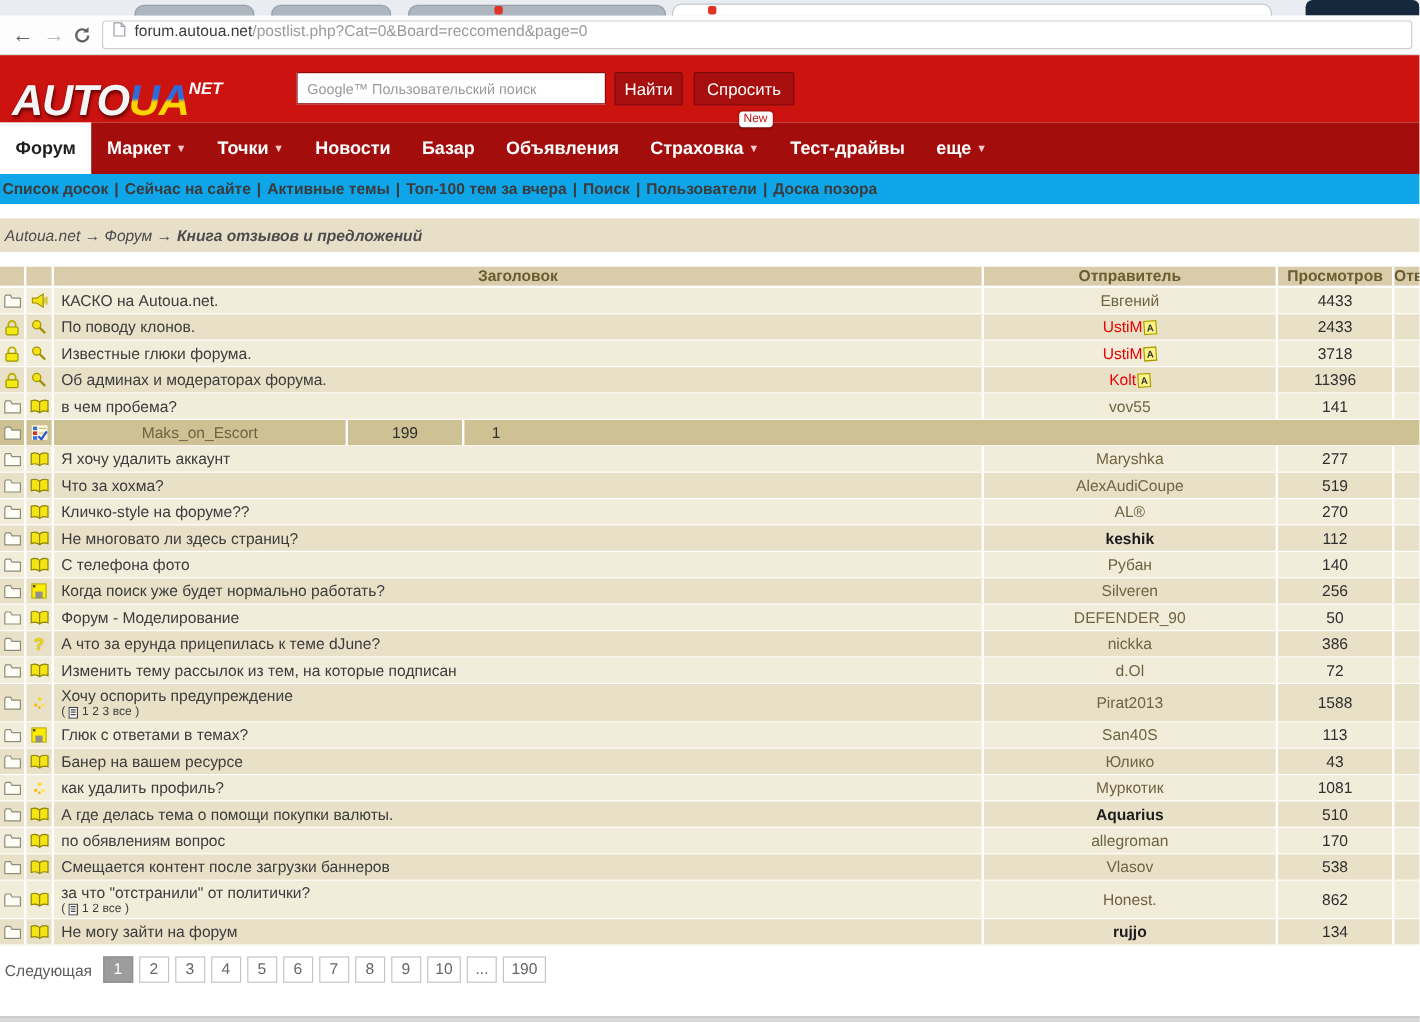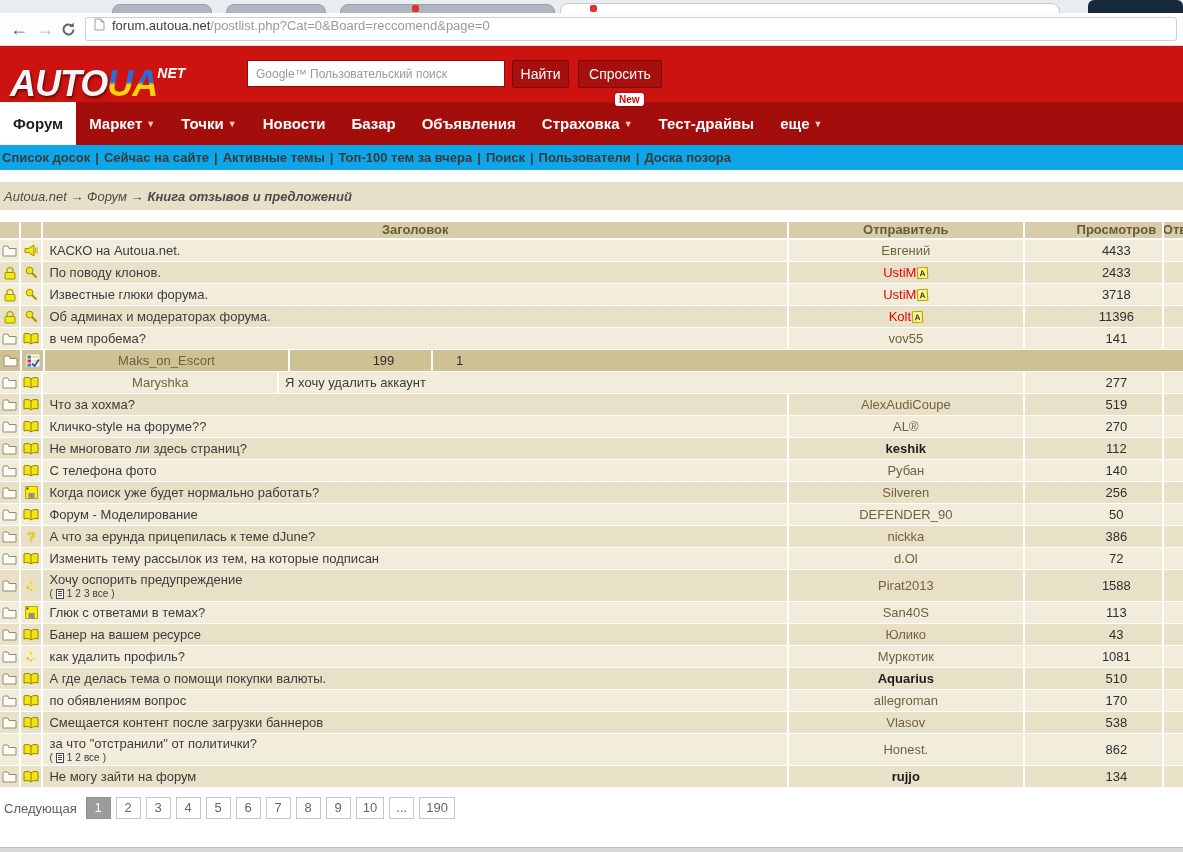--- a/index.html
+++ b/index.html
@@ -40,21 +40,21 @@
           color:#fff; font-size:14px; text-align:center; line-height:26px; border-radius:2px; cursor:pointer; }
   .hbtn.find { left:512px; width:57px; }
   .hbtn.ask  { left:578px; width:84px; }
 
   .band2 { height:43px; background:#a30d0b; display:flex; align-items:stretch; position:relative; }
   .nav-item { color:#fff; font-weight:bold; font-size:15px; padding:0 13px; display:flex;
               align-items:center; cursor:pointer; position:relative; white-space:nowrap; }
   .nav-item.active { background:#fff; color:#1d1d1d; }
   .nav-arrow { font-size:9px; margin-left:4px; color:#f4c9c6; }
   .new-badge { position:absolute; top:-9px; right:2px; background:#fff; color:#c41210;
-               font-size:10px; font-weight:bold; padding:0 4px; border-radius:3px; line-height:13px;
+               font-size:10px; font-weight:normal; padding:0 4px; border-radius:3px; line-height:13px;
                box-shadow:0 0 2px rgba(0,0,0,.4);margin-left:31px; }
 
   .subnav { height:25px; background:#0ea5e9; font-size:13px; font-weight:bold; color:#3b3b3b;
             display:flex; align-items:center; padding-left:2px; }
   .subnav a { color:#3b3b3b; text-decoration:none; cursor:pointer; }
   .subnav .sep { margin:0 5px; color:#3b3b3b; }
 
   .gap-white { height:12px; background:#fff; }
   .crumb { height:28px; background:#e8dfc8; display:flex; align-items:center;
            font-size:13px; font-style:italic; color:#4c4c4c; padding-left:4px; }
@@ -65,21 +65,21 @@
   .tbl-clip { width:1183px; overflow:hidden; }
   .tbl { width:1215px; }
   .trow, .thead { display:flex; width:1215px; }
   .thead { background:#d8ccab; border-bottom:2px solid #fff; height:18px; }
   .thead .cell { font-weight:bold; color:#6b5c2e; font-size:13px; line-height:16px; }
   .cell { border-right:2px solid #fff; overflow:hidden; }
   .c1 { width:22px; display:flex; align-items:center; justify-content:center; }
   .c2 { width:23px; display:flex; align-items:center; justify-content:center; }
   .ct { width:775px; padding:2px 0 2px 6px; display:flex; flex-direction:column; justify-content:center; }
   .cs { width:245px; display:flex; align-items:center; justify-content:center; text-align:center; }
-  .cv { width:97px;  display:flex; align-items:center; justify-content:center;margin-left:46px; }
+  .cv { width:97px;  display:flex; align-items:center; justify-content:center; }
   .cr { width:53px;  display:flex; align-items:center; justify-content:center; border-right:none; }
   .thead .ct { align-items:center; padding-left:0; }
   .trow { min-height:22px; border-bottom:1px solid #fff; font-size:13px; color:#3c3c3c; }
   .trow.odd  { background:#f2ecda; }
   .trow.even { background:#e9e0c8; }
   .trow.hl   { background:#cec194; }
   .t-link { color:#3c3c3c; cursor:pointer; }
   .sub-line { font-size:10px; color:#3c3c3c; margin-top:1px; display:flex; align-items:center; gap:3px; }
   .sub-line a { color:#3c3c3c; cursor:pointer; }
   .sender { color:#6f6342; cursor:pointer; }
@@ -346,25 +346,25 @@
             <svg width="15" height="13" viewBox="0 0 15 13">
               <path d="M1 3.5 L1 12 L14 12 L14 4.5 L7 4.5 L5.8 2 L1.8 2 Z" fill="#fffef6" stroke="#8d8d79"></path>
             </svg>
           </div>
           <div class="cell c2">
             <svg width="16" height="13" viewBox="0 0 16 13">
               <path d="M1 2 C4 .8 6.5 1.6 8 3 C9.5 1.6 12 .8 15 2 V11 C12 10 9.5 10.6 8 12 C6.5 10.6 4 10 1 11 Z" fill="#f4e413" stroke="#8f8400"></path>
               <path d="M8 3 V12" stroke="#8f8400"></path>
             </svg>
           </div>
+          <div class="cell ct">
+            <span class="t-link">Я хочу удалить аккаунт</span>
+          </div>
           <div class="cell cs">
             <span class="sender">Maryshka</span>
-          </div>
-          <div class="cell ct">
-            <span class="t-link">Я хочу удалить аккаунт</span>
           </div>
           <div class="cell cv views">277</div>
           <div class="cell cr views"></div>
         </div>
         <div class="trow even">
           <div class="cell c1">
             <svg width="15" height="13" viewBox="0 0 15 13">
               <path d="M1 3.5 L1 12 L14 12 L14 4.5 L7 4.5 L5.8 2 L1.8 2 Z" fill="#fffef6" stroke="#8d8d79"></path>
             </svg>
           </div>

